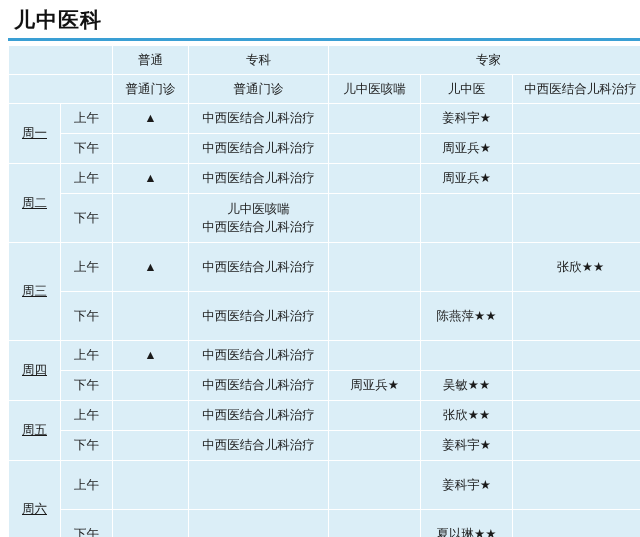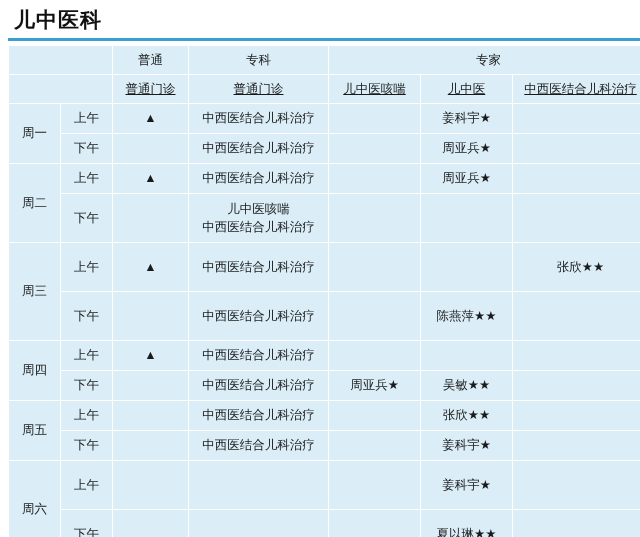--- a/index.html
+++ b/index.html
@@ -50,28 +50,28 @@
   }
   .hdr-group {
     height: 24px;
     font-size: 13px;
     background: #cfe8f4;
   }
   .hdr-sub {
     height: 24px;
     font-size: 13px;
     background: #cfe8f4;
-    text-decoration: underline;
   }
   .corner {
     background: #dbeef7;
   }
   .daycell {
     font-size: 13px;
     background: #dbeef7;
+    text-decoration: underline;
   }
   .ampm {
     font-size: 12.5px;
     width: 52px;
     background: #dbeef7;
   }
   .cell {
     height: 25px;
     background: #dbeef7;
   }

